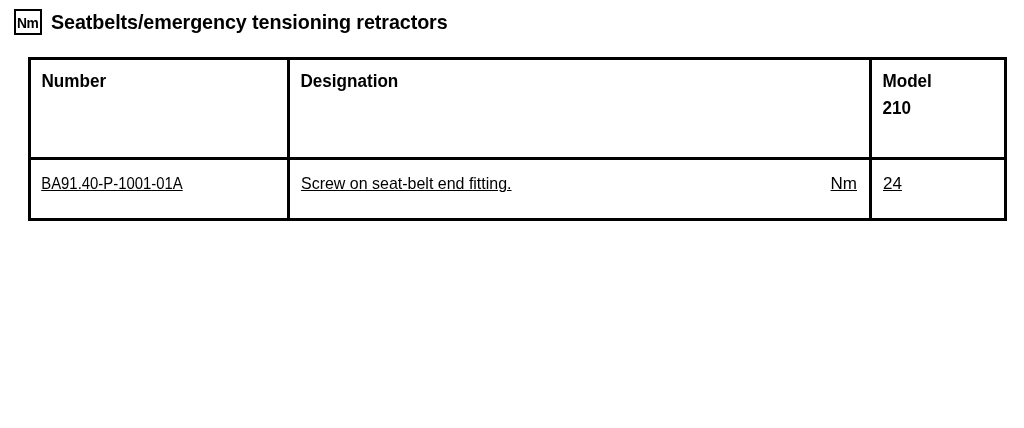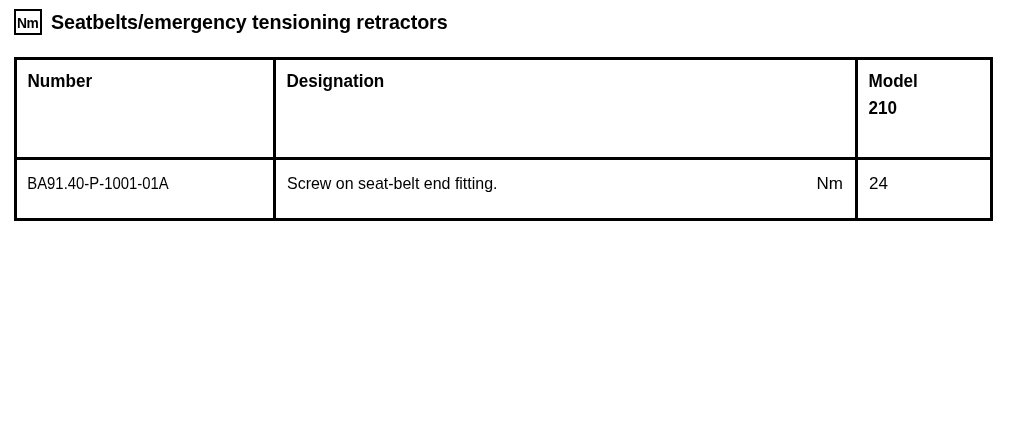--- a/index.html
+++ b/index.html
@@ -59,21 +59,21 @@
     line-height: 24px;
     letter-spacing: -0.1px;
     transform: scaleX(0.94);
     transform-origin: left center;
     white-space: nowrap;
   }
 
   
   .torque-table {
     position: absolute;
-    left: 14px;
+    left: 28px;
     top: 57px;
     width: 976px;
     border-collapse: collapse;
     table-layout: fixed;
     background: #ffffff;
   }
   .torque-table td,
   .torque-table th {
     border: 3px solid #000000;
     vertical-align: top;
@@ -92,21 +92,21 @@
     font-weight: bold;
     font-size: 18px;
     line-height: 27px;
     transform: scaleX(0.95);
     transform-origin: left top;
     white-space: nowrap;
   }
   .head-cell .line2 { display: block; }
 
   
-  tr.data-row td { height: 58px; }
+  tr.data-row td { height: 58px; text-decoration: underline; }
 
   .cell-number {
     padding: 14px 0 0 11px;
     font-size: 16px;
     line-height: 19px;
     transform: scaleX(0.93);
     transform-origin: left top;
     white-space: nowrap;
   }
 

